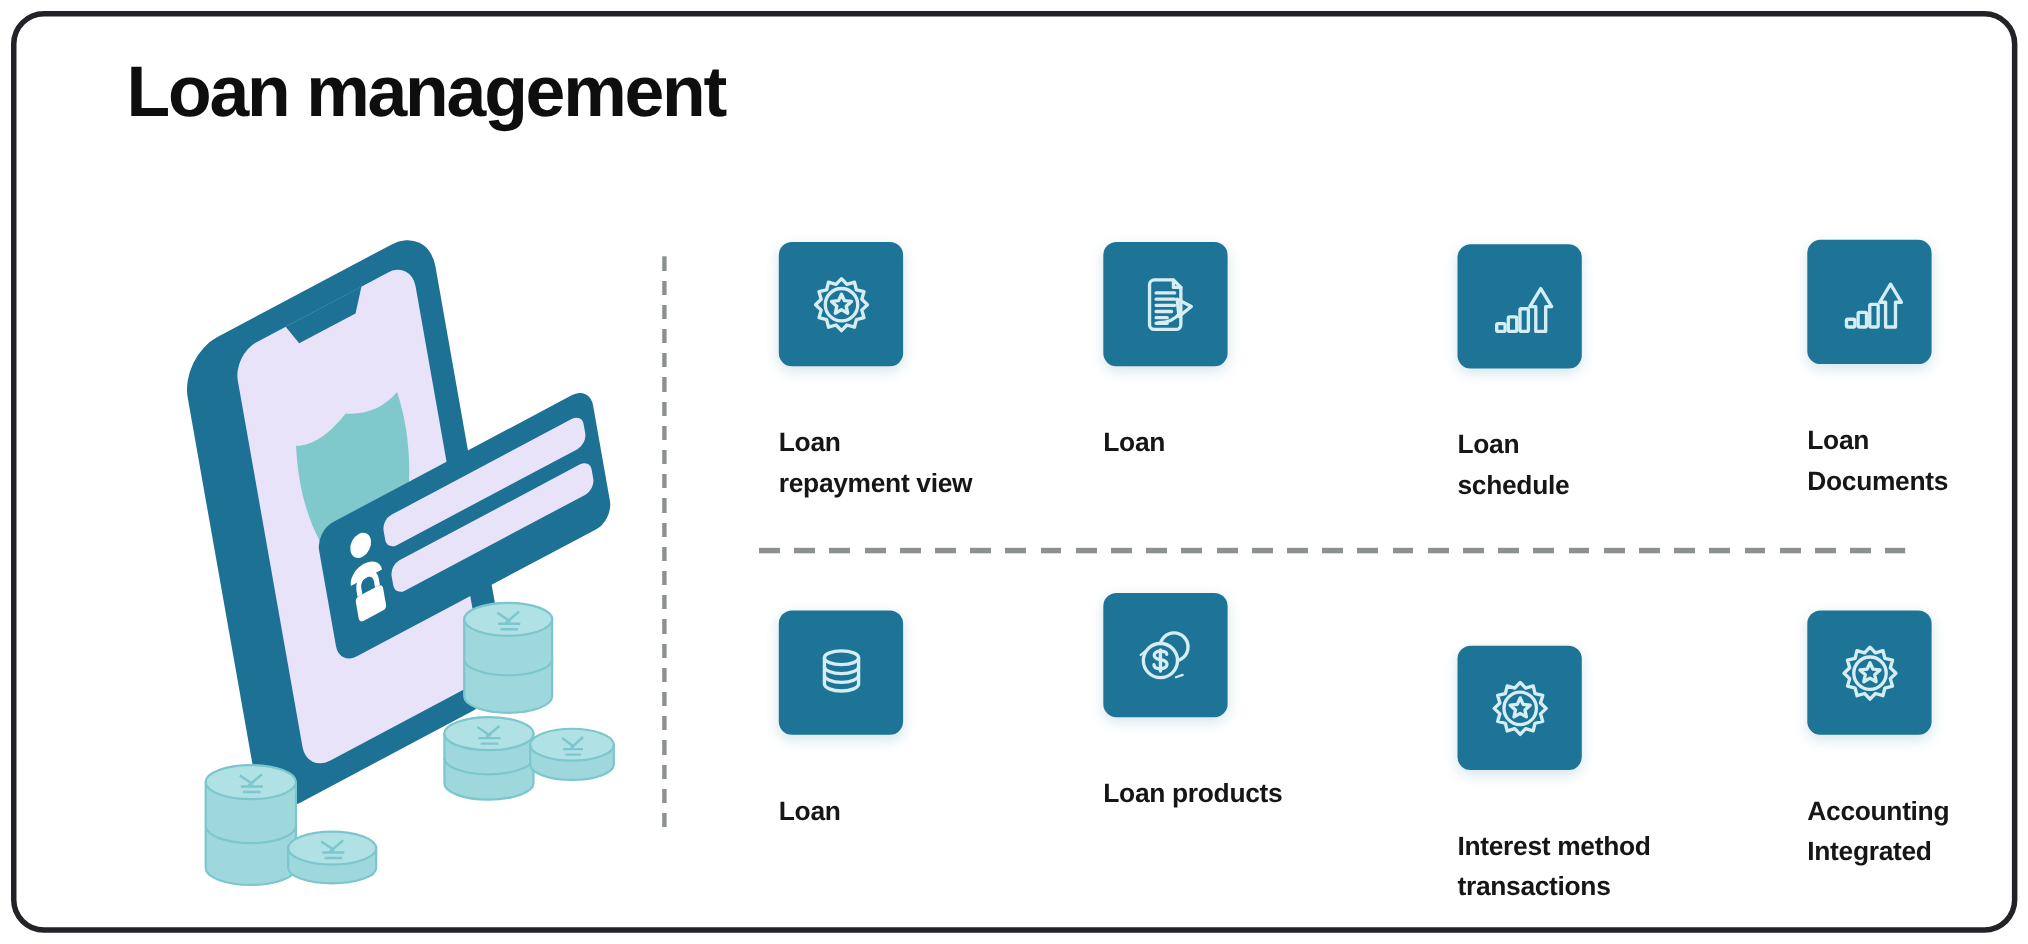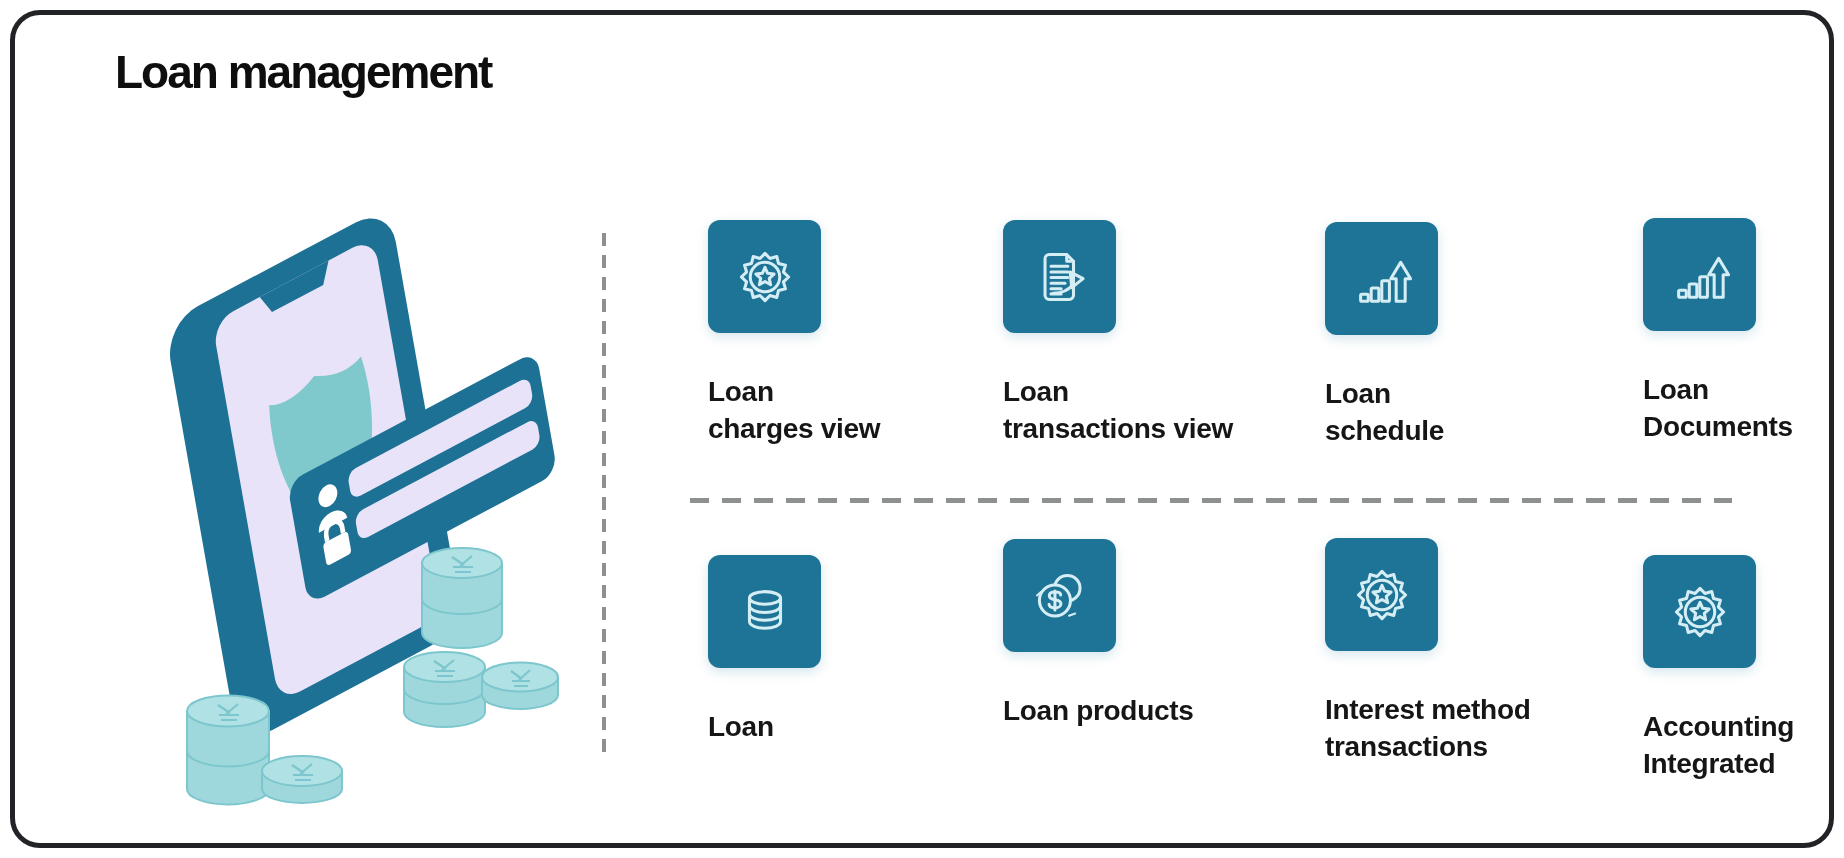--- a/index.html
+++ b/index.html
@@ -1,32 +1,32 @@
 <!DOCTYPE html>
 <html><head>
 <meta charset="utf-8">
 <style>
   html,body{margin:0;padding:0;background:#ffffff;}
   body{width:1844px;height:858px;font-family:"Liberation Sans",sans-serif;position:relative;overflow:hidden;}
   .card{position:absolute;inset:10px;border:5px solid #222326;border-radius:30px;background:#ffffff;}
-  .title{position:absolute;left:100px;top:30px;font-size:46px;font-weight:700;letter-spacing:-2px;color:#0e0e0e;}
+  .title{position:absolute;left:100px;top:30px;font-size:65px;font-weight:700;letter-spacing:-2px;color:#0e0e0e;}
   .illus{position:absolute;left:130px;top:140px;width:470px;height:680px;}
   .vdash{position:absolute;left:587px;top:218px;width:4px;height:524px;
     background:repeating-linear-gradient(180deg,#8c9090 0 13px,transparent 13px 22px);}
   .hdash{position:absolute;left:675px;top:483px;width:1042px;height:5px;
     background:repeating-linear-gradient(90deg,#8c9090 0 19px,transparent 19px 32px);}
   .feature{position:absolute;width:300px;}
   .tile{width:113px;height:113px;border-radius:12px;background:#1e7497;
     display:flex;align-items:center;justify-content:center;
     box-shadow:0 4px 12px rgba(30,116,151,0.18);}
   .tile svg{width:72px;height:72px;color:#d5edf4;}
-  .label{margin-top:40px;font-size:28px;line-height:37px;font-weight:700;color:#161616;letter-spacing:-0.3px;}
+  .label{margin-top:51px;font-size:24px;line-height:37px;font-weight:700;color:#161616;letter-spacing:-0.3px;}
   .label span{display:block;white-space:nowrap;}
   .f1{left:693px;top:205px;} .f2{left:988px;top:205px;} .f3{left:1310px;top:207px;} .f4{left:1628px;top:203px;}
-  .f5{left:693px;top:540px;} .f6{left:988px;top:524px;} .f7{left:1310px;top:523px;} .f8{left:1628px;top:540px;}
+  .f5{left:693px;top:540px;} .f6{left:988px;top:524px;} .f7{left:1310px;top:572px;} .f8{left:1628px;top:540px;}
   .defs{position:absolute;width:0;height:0;overflow:hidden;}
 </style>
 </head>
 <body>
 
 <svg class="defs" aria-hidden="true">
   <defs>
     <symbol id="i-badge-star" viewBox="0 0 64 64">
       <g fill="none" stroke="currentColor" stroke-width="2.7" stroke-linejoin="round" stroke-linecap="round">
         <path d="M53 32 48.4 36.4 50.2 42.5 44 44 42.5 50.2 36.4 48.4 32 53 27.6 48.4 21.5 50.2 20 44 13.8 42.5 15.6 36.4 11 32 15.6 27.6 13.8 21.5 20 20 21.5 13.8 27.6 15.6 32 11 36.4 15.6 42.5 13.8 44 20 50.2 21.5 48.4 27.6 Z"></path>
@@ -132,33 +132,32 @@
   <div class="hdash"></div>
 
   <div class="feature f1">
     <div class="tile">
       <svg>
           <use href="#i-badge-star"></use>
         </svg>
     </div>
     <div class="label">
       <span>Loan</span>
-        <span>charges view</span>
+        <span>repayment view</span>
     </div>
   </div>
 
   <div class="feature f2">
     <div class="tile">
       <svg>
           <use href="#i-document-transfer"></use>
         </svg>
     </div>
     <div class="label">
       <span>Loan</span>
-        <span>transactions view</span>
     </div>
   </div>
 
   <div class="feature f3">
     <div class="tile">
       <svg>
           <use href="#i-growth-chart"></use>
         </svg>
     </div>
     <div class="label">

